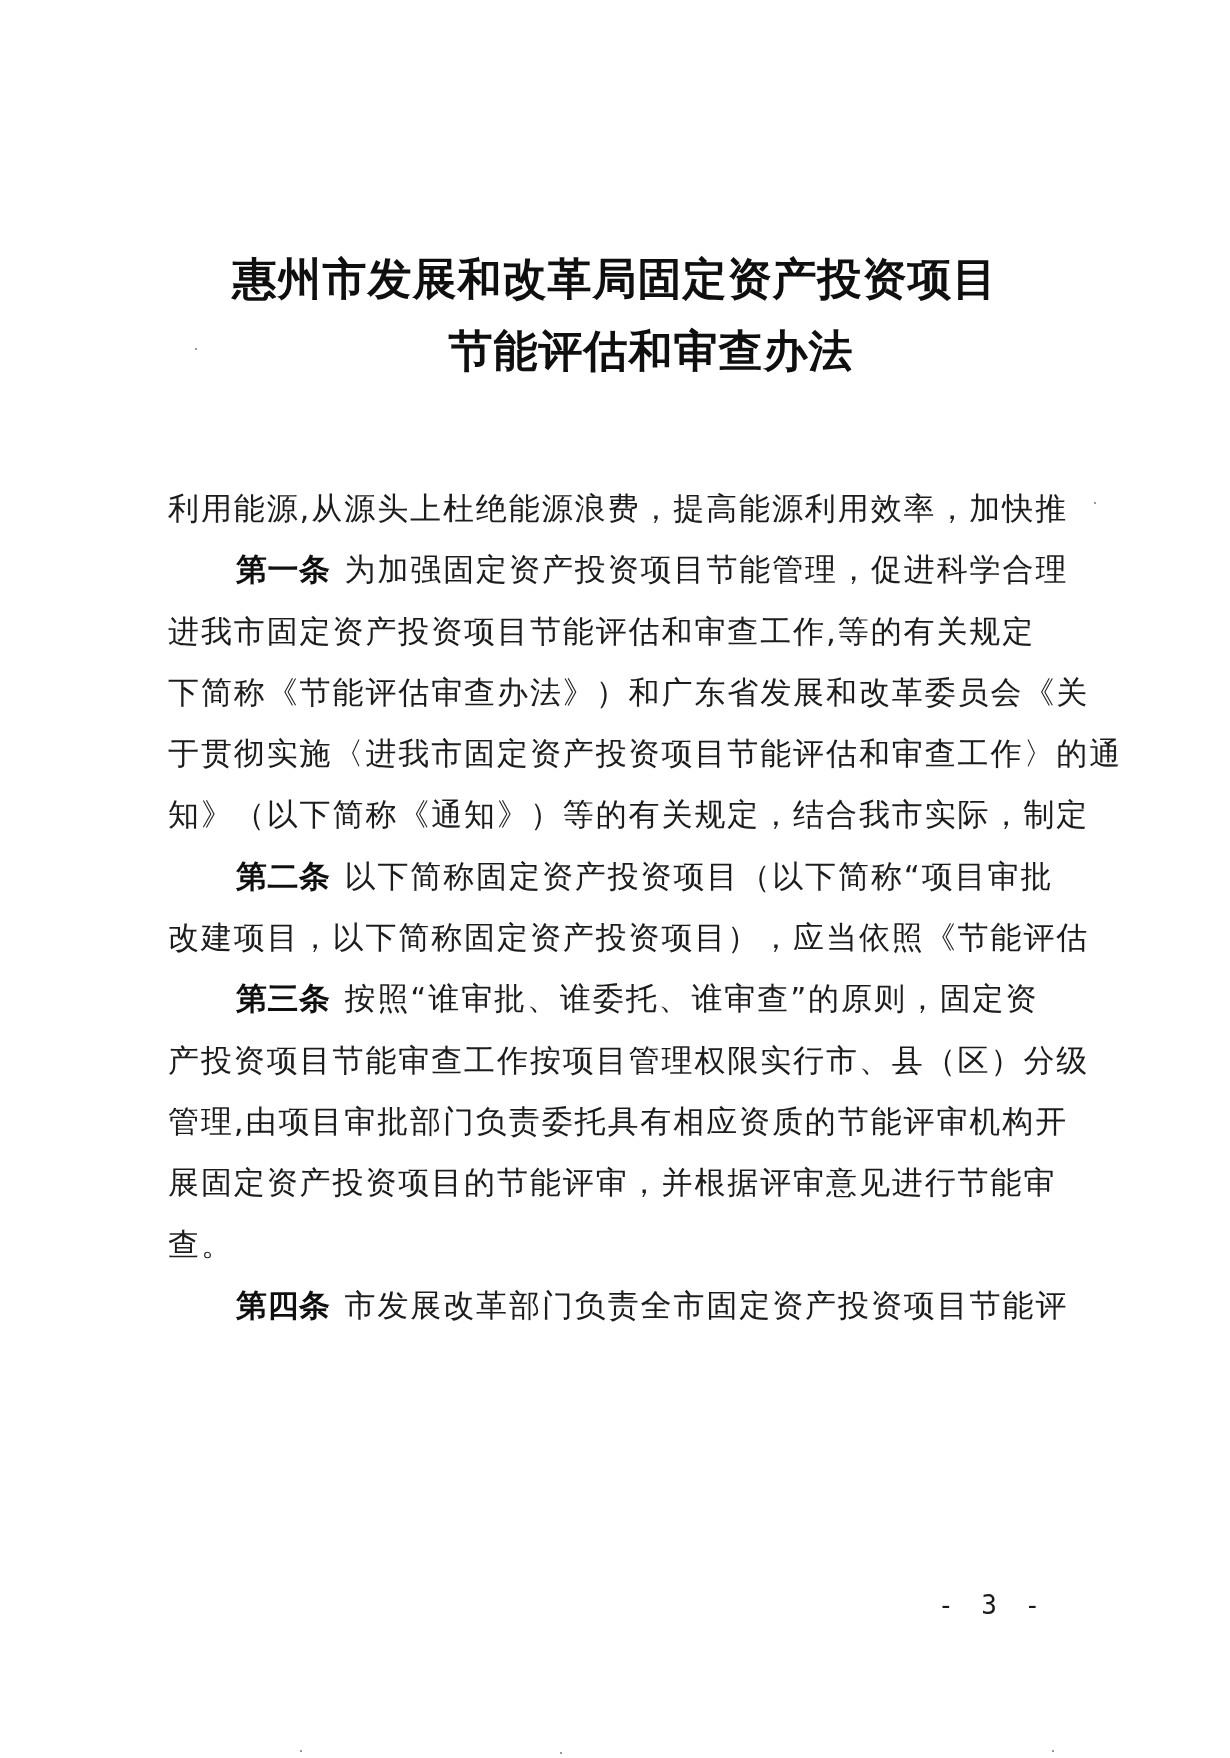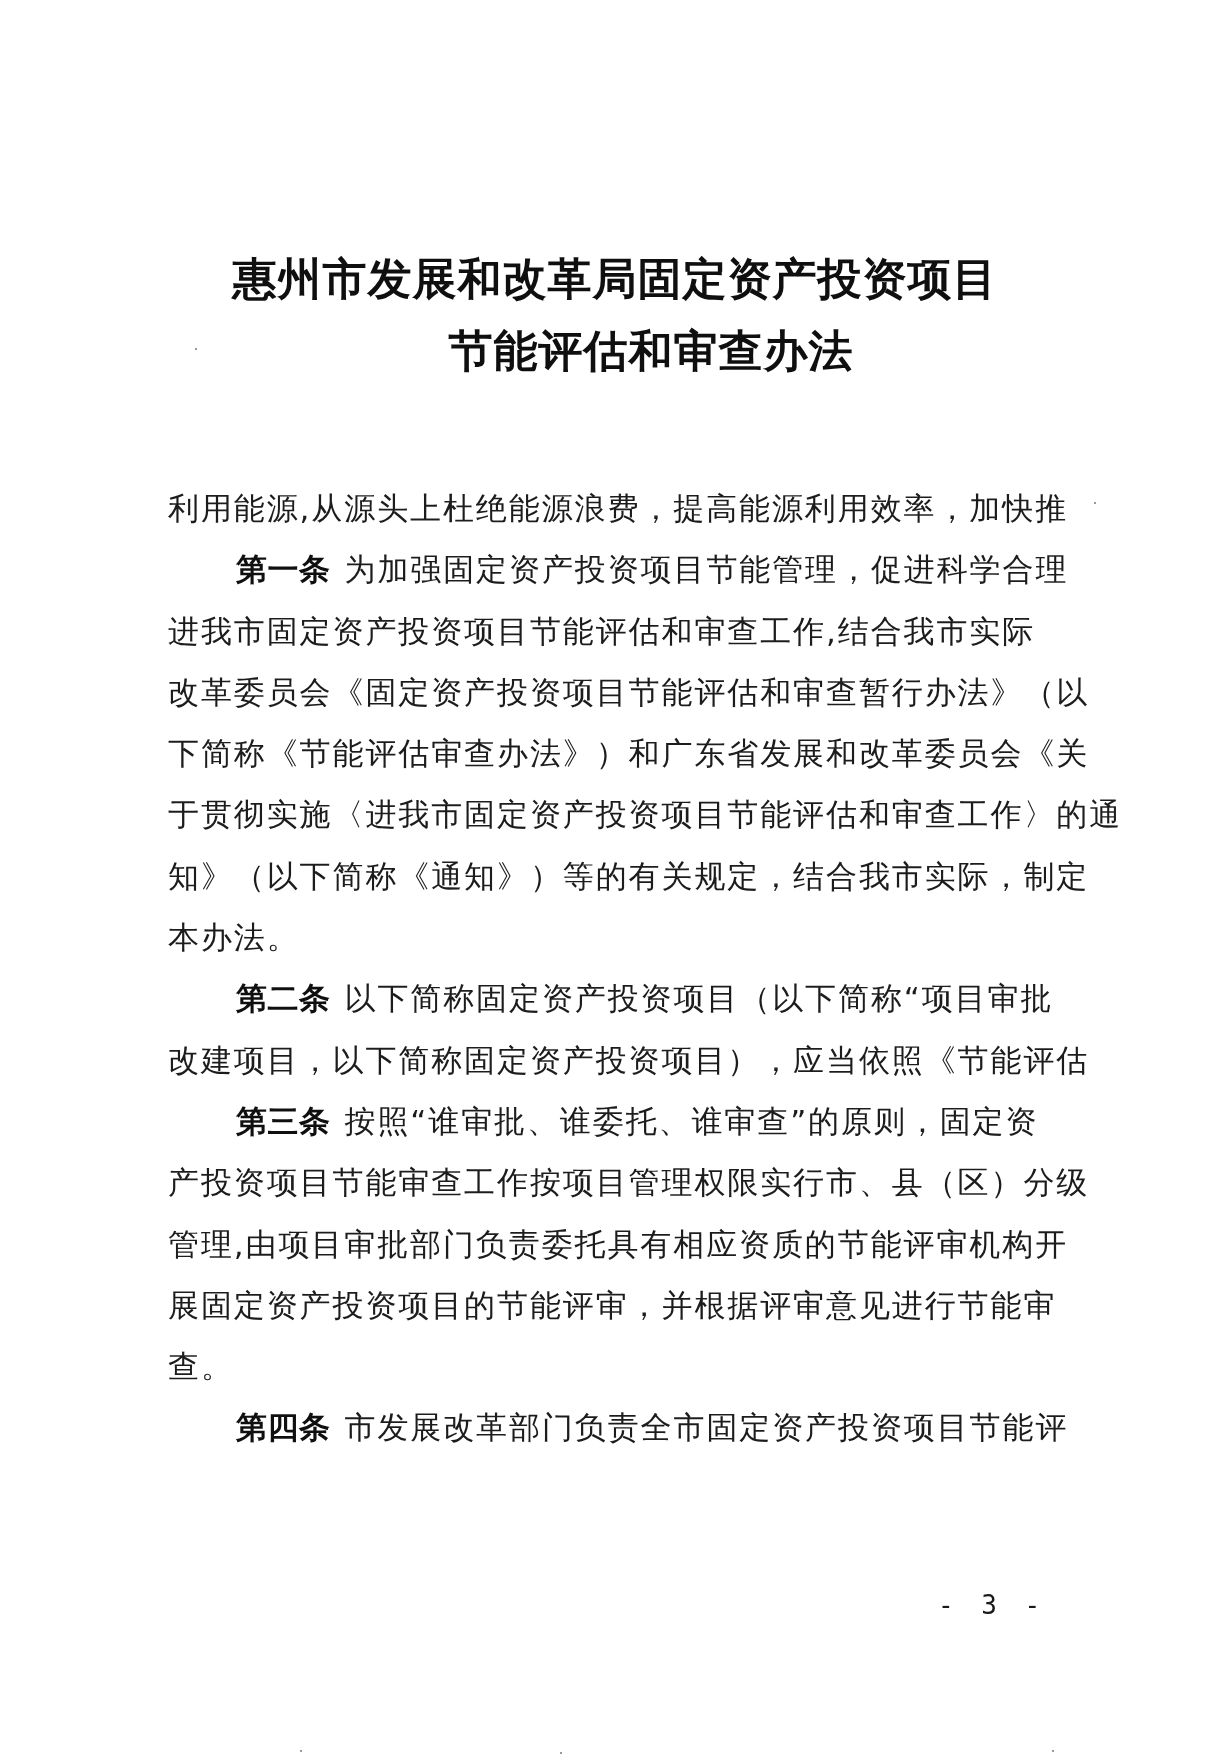--- a/index.html
+++ b/index.html
@@ -81,26 +81,24 @@
 
 <div class="page">
 
   <div class="title title-line-1">惠州市发展和改革局固定资产投资项目</div>
   <div class="title title-line-2">节能评估和审查办法</div>
 
   <div class="body-text">
 
     <div class="line">利用能源,从源头上杜绝能源浪费，提高能源利用效率，加快推</div>
     <div class="line indent"><span class="article-no">第一条</span><span>为加强固定资产投资项目节能管理，促进科学合理</span></div>
-    <div class="line">进我市固定资产投资项目节能评估和审查工作,结合我市实际</div>
-    <div class="line">改革委员会《固定资产投资项目节能评估和审查暂行办法》（以</div>
+    <div class="line">进我市固定资产投资项目节能评估和审查工作,等的有关规定</div>
     <div class="line">下简称《节能评估审查办法》）和广东省发展和改革委员会《关</div>
     <div class="line">于贯彻实施〈进我市固定资产投资项目节能评估和审查工作〉的通</div>
     <div class="line">知》（以下简称《通知》）等的有关规定，结合我市实际，制定</div>
-    <div class="line">本办法。</div>
 
     <div class="line indent"><span class="article-no">第二条</span><span>以下简称固定资产投资项目（以下简称“项目审批</span></div>
     <div class="line">改建项目，以下简称固定资产投资项目），应当依照《节能评估</div>
 
     <div class="line indent"><span class="article-no">第三条</span><span>按照“谁审批、谁委托、谁审查”的原则，固定资</span></div>
     <div class="line">产投资项目节能审查工作按项目管理权限实行市、县（区）分级</div>
     <div class="line">管理,由项目审批部门负责委托具有相应资质的节能评审机构开</div>
     <div class="line">展固定资产投资项目的节能评审，并根据评审意见进行节能审</div>
     <div class="line">查。</div>
 

